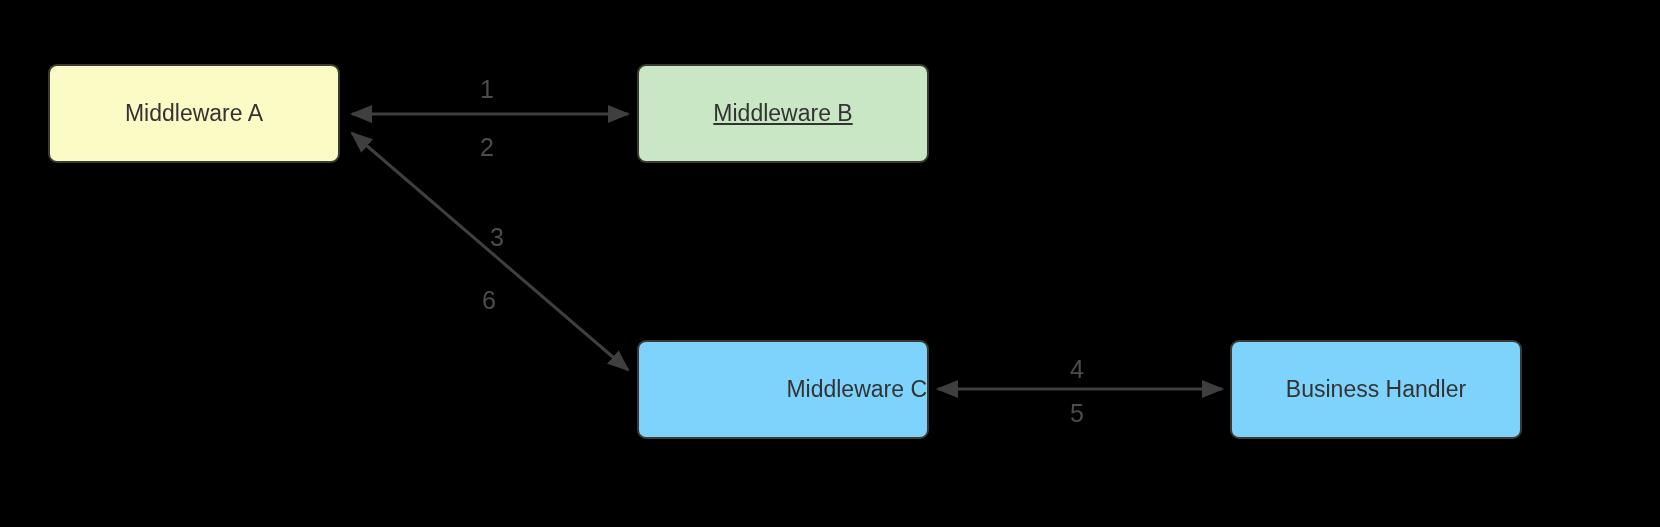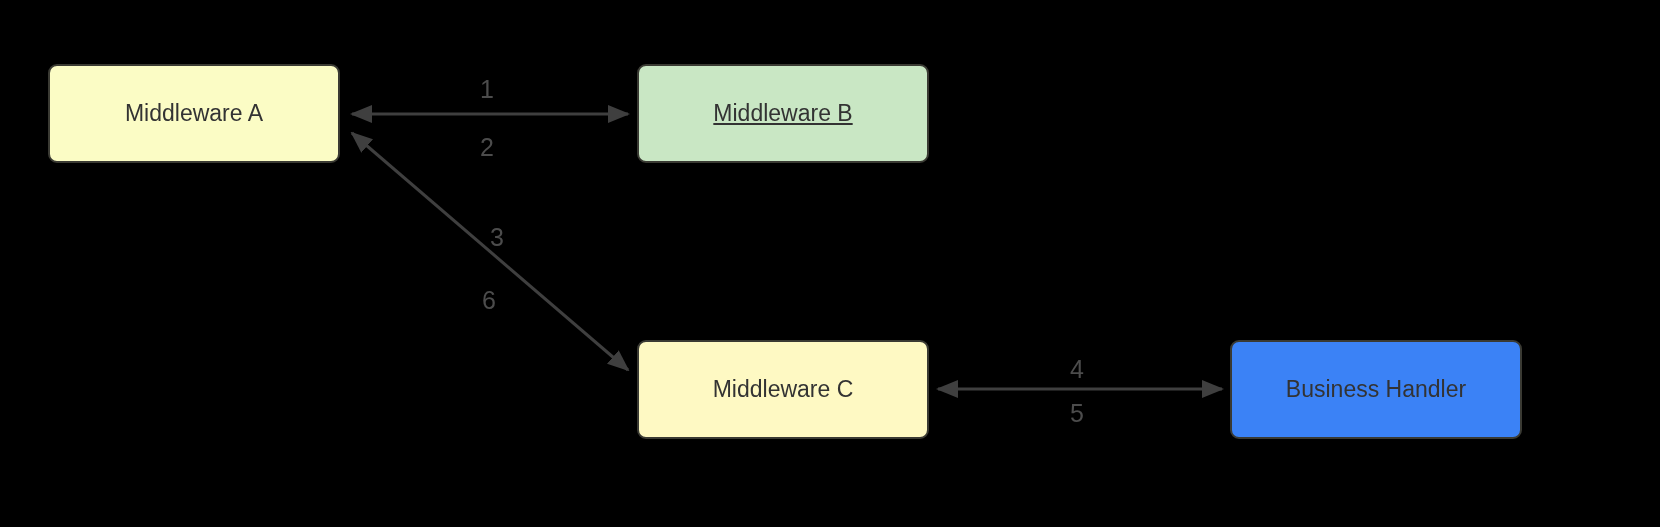--- a/index.html
+++ b/index.html
@@ -72,24 +72,24 @@
 
     <line class="edge-line" x1="938" y1="389" x2="1222" y2="389" stroke="#3f3f3f" stroke-width="3" marker-start="url(#arrow)" marker-end="url(#arrow)"></line>
   </svg>
 
   <div class="node node-a" style="background: rgb(251, 252, 197); border-color: rgb(58, 58, 51); color: rgb(51, 51, 51);">
     <span>Middleware A</span>
   </div>
   <div class="node node-b" style="background: rgb(201, 231, 196); border-color: rgb(58, 58, 51); color: rgb(51, 51, 51);">
     <span>Middleware B</span>
   </div>
-  <div class="node node-c" style="background: #fef9c3; border-color: rgb(58, 58, 51); color: rgb(51, 51, 51);">
+  <div class="node node-c" style="background: #7dd3fc; border-color: rgb(58, 58, 51); color: rgb(51, 51, 51); justify-content: flex-end;">
     <span>Middleware C</span>
   </div>
-  <div class="node node-d" style="background: #3b82f6; border-color: rgb(58, 58, 51); color: rgb(51, 51, 51);">
+  <div class="node node-d" style="background: #7dd3fc; border-color: rgb(58, 58, 51); color: rgb(51, 51, 51);">
     <span>Business Handler</span>
   </div>
 
   <div class="edge-label el-1" style="color: rgb(76, 76, 76);">1</div>
   <div class="edge-label el-2" style="color: rgb(76, 76, 76);">2</div>
   <div class="edge-label el-3" style="color: rgb(76, 76, 76);">3</div>
   <div class="edge-label el-6" style="color: rgb(76, 76, 76);">6</div>
   <div class="edge-label el-4" style="color: rgb(76, 76, 76);">4</div>
   <div class="edge-label el-5" style="color: rgb(76, 76, 76);">5</div>
 

